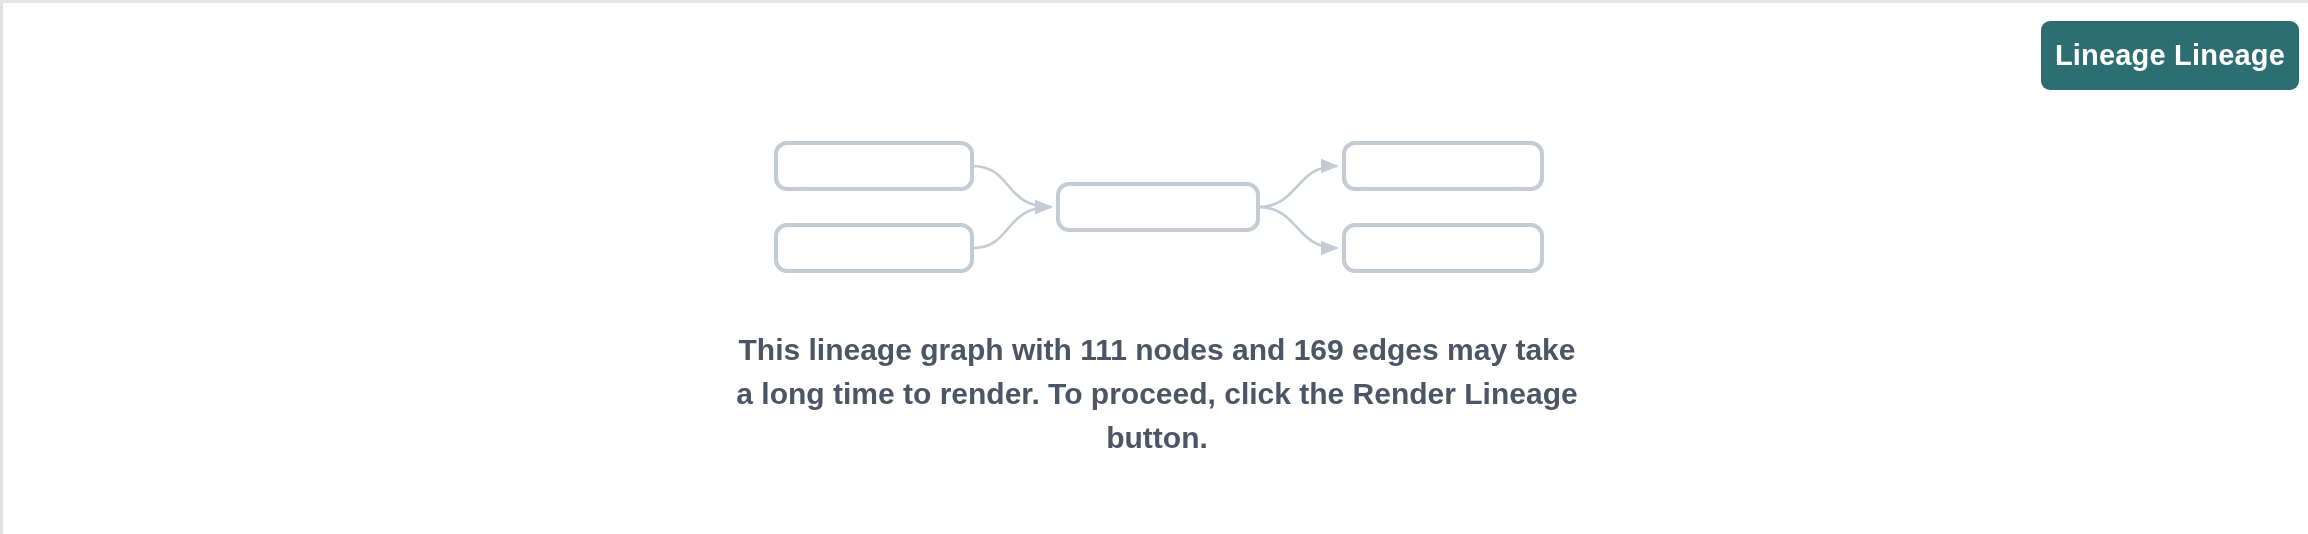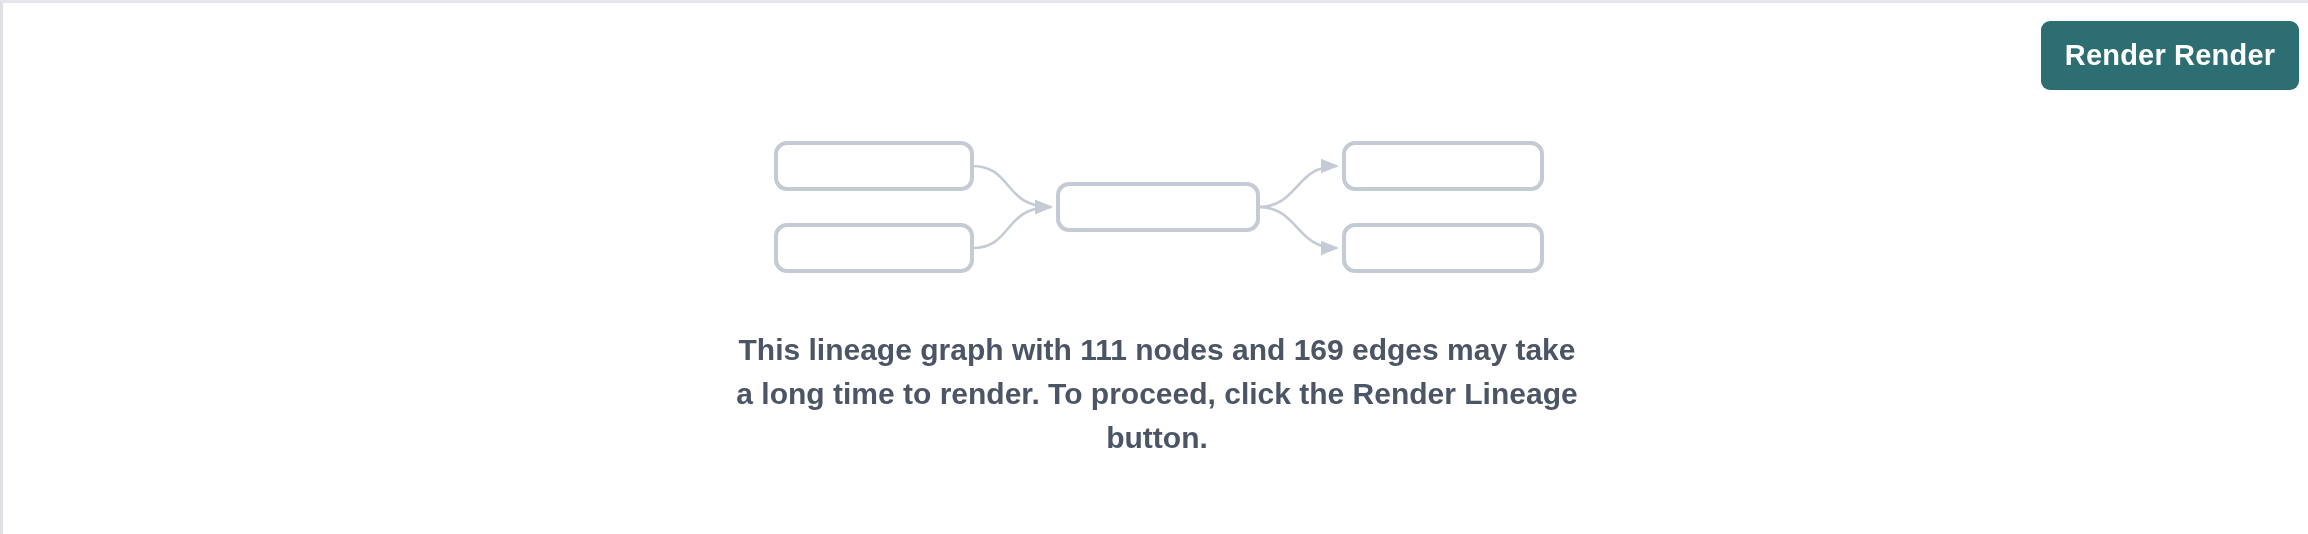--- a/index.html
+++ b/index.html
@@ -88,21 +88,21 @@
     line-height: 44px;
   }
 
   #lineage-message .msg-line { display: block; white-space: pre; }
 </style>
 </head>
 <body>
 
 <div id="lineage-panel">
 
-  <button id="render-lineage-button">Render Render</button>
+  <button id="render-lineage-button">Lineage Lineage</button>
 
   <div id="lineage-skeleton">
     <svg id="skeleton-svg" viewBox="0 0 2308 130">
 
       <defs>
         <marker id="arrow" viewBox="0 0 10 10" refX="9" refY="5" markerWidth="7" markerHeight="7" orient="auto-start-reverse">
           <path d="M 0 1 L 10 5 L 0 9 z" class="skeleton-arrowhead"></path>
         </marker>
       </defs>
 

